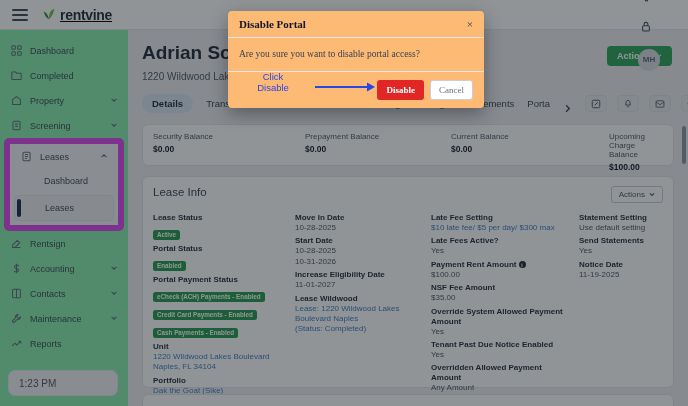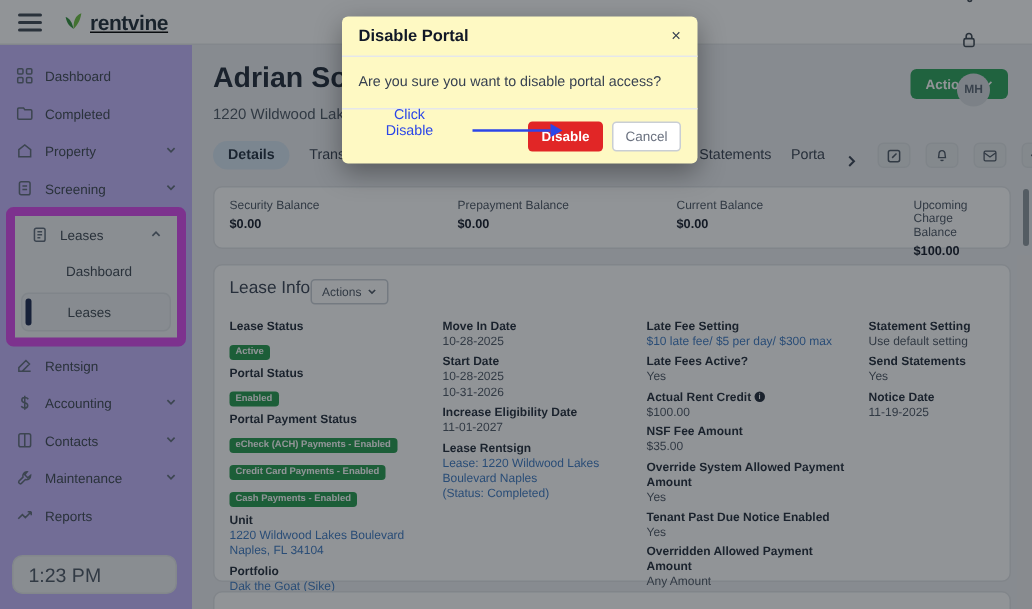--- a/index.html
+++ b/index.html
@@ -14,33 +14,33 @@
   .hamburger span { display:block; height:2px; background:#3d4752; border-radius:1px; }
   .brand { display:flex; align-items:flex-start; margin-left:14px; gap:4px;text-decoration:underline; }
   .brand-text { font-size:14px; font-weight:bold; color:#1d2b36; letter-spacing:-0.3px; }
   .topbar-right { margin-left:auto; display:flex; align-items:flex-start; gap:14px; margin-right:28px;flex-direction:column; }
   .tb-icon { position:relative; width:16px; height:16px; display:flex; align-items:center; justify-content:center; }
   .bell-dot { position:absolute; top:-1px; right:-2px; width:5px; height:5px; background:#2563eb; border-radius:1px; }
   .avatar { width:22px; height:22px; border-radius:50%; background:#d7dce1; color:#5a6573;
             font-size:8px; font-weight:bold; display:flex; align-items:center; justify-content:center; }
 
   
-  .sidebar { position:absolute; top:30px; left:0; width:128px; bottom:0; background:#c4b5fd; z-index:4; }
+  .sidebar { position:absolute; top:30px; left:0; width:128px; bottom:0; background:#86efac; z-index:4; }
   .nav { padding-top:8px; }
   .nav-item { display:flex; align-items:center; gap:8px; height:25px; padding:0 10px;
               font-size:9px; color:#3d4752; cursor:pointer; }
   .nav-item .nav-ic { width:12px; height:12px; flex:0 0 12px; display:flex; align-items:center; justify-content:center; }
   .nav-item .chev { margin-left:auto; }
   .nav-group { background:#f1f3f5; border:6px solid #d946ef; border-radius:5px; margin:0 4px; }
   .nav-sub { display:flex; align-items:center; height:24px; padding-left:34px; font-size:9px; color:#3d4752; cursor:pointer; position:relative; }
   .nav-sub.active { background:#eceef1; border:1px solid #dfe3e7; border-radius:5px; margin:2px 4px 4px 4px; padding-left:30px; height:26px; }
   .active-bar { position:absolute; left:2px; top:3px; bottom:3px; width:4px; background:#19264f; border-radius:2px; }
   .time-pill { position:absolute; left:8px; bottom:10px; width:110px; height:26px; background:#f0f1f3;
                border:1px solid #e3e6e9; border-radius:7px; display:flex; align-items:center;
-               padding-left:10px; font-size:13px; color:#4b5563; cursor:pointer; }
+               padding-left:10px; font-size:10px; color:#4b5563; cursor:pointer; }
 
   
   .main { position:absolute; top:30px; left:128px; right:0; bottom:0; background:#edeff1; overflow:hidden; }
   .page-title { position:absolute; top:12px; left:14px; font-size:19px; font-weight:bold; color:#1f2937; }
   .page-sub { position:absolute; top:41px; left:14px; font-size:10px; color:#4b5563; }
   .actions-btn { position:absolute; top:16px; right:16px; background:#2aa35a; color:#fff; border:none;
                  font-size:9px; font-weight:bold; padding:5px 10px; border-radius:4px; display:flex;
                  align-items:center; gap:5px; cursor:pointer; font-family:inherit; }
   .tabs { position:absolute; top:64px; left:14px; right:14px; display:flex; align-items:center; gap:13px; }
   .tab { font-size:9.5px; color:#374151; cursor:pointer; white-space:nowrap; }
@@ -50,39 +50,39 @@
   .tool-btn { width:22px; height:17px; background:#e7eaed; border:1px solid #dde1e5; border-radius:4px;
               display:flex; align-items:center; justify-content:center; cursor:pointer; }
 
   .card { background:#ffffff; border:1px solid #e0e3e7; border-radius:6px; }
   .summary { position:absolute; top:94px; left:14px; right:14px; height:42px; padding:7px 10px;
              display:grid; grid-template-columns:136px 130px 142px 1fr; column-gap:6px;gap:16px; }
   .sum-label { font-size:8px; color:#4b5563; }
   .sum-value { font-size:8.5px; font-weight:bold; color:#111827; margin-top:3px; }
 
   .lease-card { position:absolute; top:146px; left:14px; right:14px; height:212px; padding:9px 10px; }
-  .lease-head { display:flex; align-items:flex-start; }
+  .lease-head { display:flex; align-items:flex-start; justify-content:space-between; }
   .lease-title { font-size:11.5px; color:#374151; }
   .mini-actions { background:#fff; border:1px solid #c9cfd6; border-radius:3px; font-size:8px; color:#4b5563;
                   padding:3px 7px; cursor:pointer; display:flex; align-items:center; gap:4px; font-family:inherit; }
   .lease-grid { display:grid; grid-template-columns:136px 130px 142px 1fr; column-gap:6px; margin-top:7px; }
   .flabel { font-size:8px; font-weight:bold; color:#1f2937; margin-top:3px; line-height:1.25; }
   .fvalue { font-size:8px; color:#4b5563; line-height:1.3; }
   .flink  { font-size:8px; color:#3d79c2; line-height:1.3; cursor:pointer; }
   .badge { display:inline-block; background:#239a4d; color:#fff; font-size:6.3px; font-weight:bold;
            padding:1.5px 4px; border-radius:2.5px; margin:1px 0; }
   .info-dot { display:inline-flex; width:7px; height:7px; border-radius:50%; background:#1f2937; color:#fff;
               font-size:5px; align-items:center; justify-content:center; font-weight:bold; margin-left:2px; vertical-align:middle; }
   .next-card { position:absolute; top:364px; left:14px; right:14px; height:60px; }
   .scrollbar { position:absolute; top:96px; right:2px; width:4px; height:38px; background:#8d959e; border-radius:2px; }
 
   
   .backdrop { position:absolute; inset:0; background:rgba(22,27,33,0.47); z-index:20; }
-  .modal { position:absolute; left:228px; top:11px; width:237px; background:#fef9c3; border-radius:4px;
-           box-shadow:0 6px 18px rgba(0,0,0,0.35); z-index:30; }
+  .modal { position:absolute; left:228px; top:11px; width:256px; background:#fdba74; border-radius:4px;
+           box-shadow:0 6px 18px rgba(0,0,0,0.35); z-index:30;font-family:Liberation Serif, serif; }
   .modal-head { display:flex; align-items:center; justify-content:space-between; padding:7px 11px;
                 border-bottom:1px solid #e5e7eb; }
   .modal-title { font-size:11px; font-weight:bold; color:#111827; }
   .modal-close { background:none; border:none; font-size:11px; color:#374151; cursor:pointer; line-height:1; font-family:inherit; }
   .modal-body { padding:11px 11px 12px 11px; font-size:9.5px; color:#374151; border-bottom:1px solid #e5e7eb; }
   .modal-foot { display:flex; justify-content:flex-end; gap:6px; padding:8px 11px; }
   .btn-danger { background:#e12626; color:#fff; border:none; font-size:9px; font-weight:bold;
                 padding:4px 9px; border-radius:3px; cursor:pointer; font-family:inherit; }
   .btn-cancel { background:#fff; color:#6b7280; border:1px solid #c9ced4; font-size:9px;
                 padding:4px 8px; border-radius:3px; cursor:pointer; font-family:inherit; }
@@ -371,31 +371,31 @@
         </div>
 
         <div>
           <div class="flabel">Move In Date</div>
           <div class="fvalue">10-28-2025</div>
           <div class="flabel">Start Date</div>
           <div class="fvalue">10-28-2025</div>
           <div class="fvalue">10-31-2026</div>
           <div class="flabel">Increase Eligibility Date</div>
           <div class="fvalue">11-01-2027</div>
-          <div class="flabel">Lease Rentsign</div>
+          <div class="flabel">Lease Wildwood</div>
           <div class="flink">Lease: 1220 Wildwood Lakes Boulevard Naples</div>
           <div class="flink">(Status: Completed)</div>
         </div>
 
         <div>
           <div class="flabel">Late Fee Setting</div>
           <div class="flink">$10 late fee/ $5 per day/ $300 max</div>
           <div class="flabel">Late Fees Active?</div>
           <div class="fvalue">Yes</div>
-          <div class="flabel"><span>Actual Rent Credit</span><span class="info-dot">i</span></div>
+          <div class="flabel"><span>Payment Rent Amount</span><span class="info-dot">i</span></div>
           <div class="fvalue">$100.00</div>
           <div class="flabel">NSF Fee Amount</div>
           <div class="fvalue">$35.00</div>
           <div class="flabel">Override System Allowed Payment Amount</div>
           <div class="fvalue">Yes</div>
           <div class="flabel">Tenant Past Due Notice Enabled</div>
           <div class="fvalue">Yes</div>
           <div class="flabel">Overridden Allowed Payment Amount</div>
           <div class="fvalue">Any Amount</div>
         </div>

